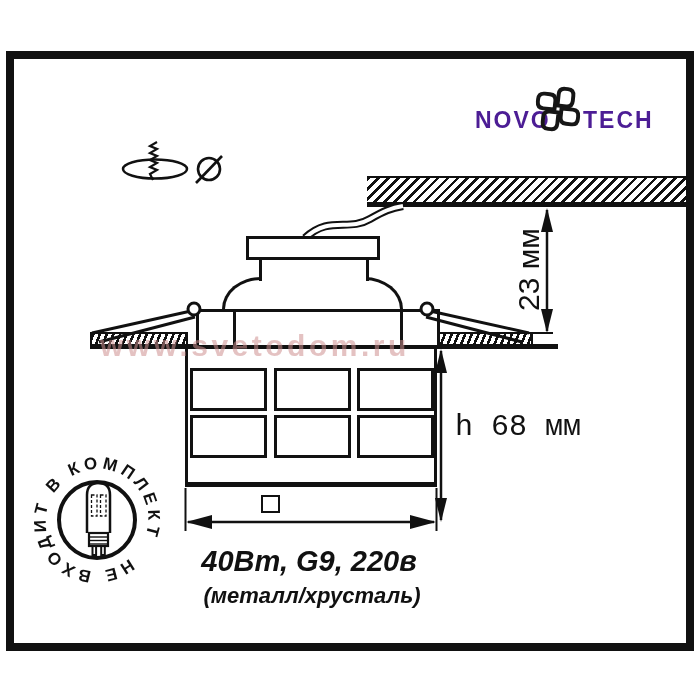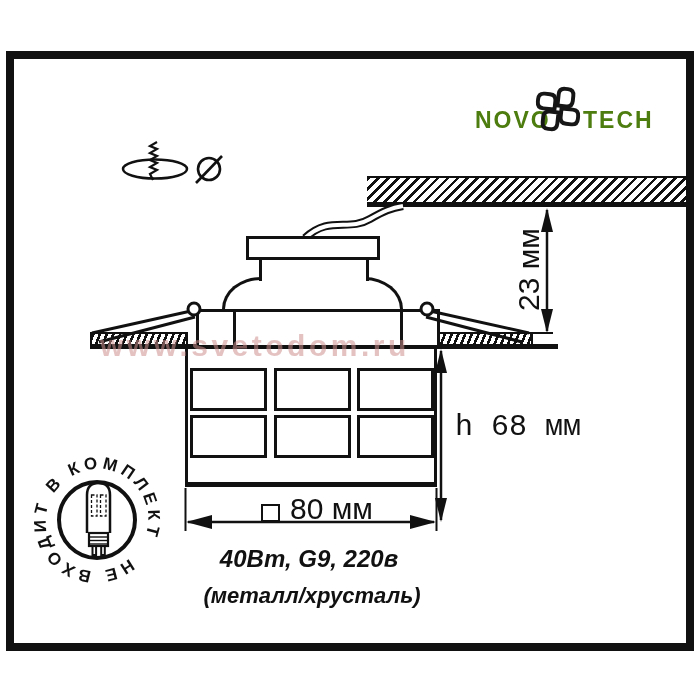--- a/index.html
+++ b/index.html
@@ -3,21 +3,21 @@
 <meta charset="utf-8">
 <style>
   html,body{margin:0;padding:0;background:#fff;}
   #stage{position:relative;width:700px;height:700px;background:#fff;overflow:hidden;
          font-family:"Liberation Sans","DejaVu Sans",sans-serif;color:#111;}
   .abs{position:absolute;}
   
   #frame{left:6px;top:51px;width:688px;height:600px;border:8px solid #111;box-sizing:border-box;}
   
   #logo{left:470px;top:80px;width:210px;height:70px;}
-  .brandtxt{font-weight:bold;font-size:23px;letter-spacing:2px;color:#4d7c0f;top:100px;}
+  .brandtxt{font-weight:bold;font-size:23px;letter-spacing:2px;color:#4c1d95;top:100px;}
   
   .hatch{background:
      repeating-linear-gradient(135deg,#111 0 2.6px,transparent 2.6px 7px);
      border-top:2px solid #111;box-sizing:border-box;}
   .hatch-small{background:
      repeating-linear-gradient(112deg,#111 0 2.6px,transparent 2.6px 6.2px);
      border-top:2px solid #111;border-left:2px solid #111;border-right:2px solid #111;box-sizing:border-box;}
   #ceilTop{left:367px;top:176px;width:319px;height:31px;border-bottom:5px solid #111;}
   #ceilLeft{left:90px;top:332px;width:98px;height:12px;}
   #ceilRight{left:435px;top:332px;width:98px;height:12px;}
@@ -29,21 +29,21 @@
   #dome{left:222px;top:277px;width:181px;height:32px;border:3px solid #111;border-bottom:none;
         border-radius:40px 40px 0 0 / 33px 33px 0 0;z-index:3;}
   #cyl{left:196px;top:309px;width:244px;height:36px;border:3px solid #111;border-bottom:none;z-index:3;}
   .tube{top:312px;width:3px;height:33px;background:#111;z-index:4;}
   
   #cube{left:185px;top:349px;width:252px;height:138px;box-sizing:border-box;
         border-left:3px solid #111;border-right:3px solid #111;border-bottom:5px solid #111;z-index:2;}
   .cell{position:absolute;width:77px;height:43px;border:3px solid #111;box-sizing:border-box;background:#fff;}
   
   .dimtxt{font-size:30px;color:#111;white-space:nowrap;}
-  .spec{width:420px;text-align:center;font-weight:bold;font-style:italic;font-size:24px;color:#111;white-space:nowrap;}
+  .spec{width:420px;text-align:center;font-weight:bold;font-style:italic;font-size:29px;color:#111;white-space:nowrap;}
   #lbl23{left:462px;top:254px;width:130px;height:31px;text-align:center;
          transform:rotate(-90deg);transform-origin:center;}
   #sq{display:inline-block;width:19px;height:18px;border:2.5px solid #111;box-sizing:border-box;margin-right:10px;}
   #watermark{left:100px;top:329px;font-weight:bold;font-size:30px;letter-spacing:3.5px;
              color:rgba(206,144,144,0.55);z-index:50;white-space:nowrap;}
   svg{display:block;}
   #overlay{left:0;top:0;z-index:40;pointer-events:none;}
   #wiresvg{left:0;top:0;z-index:1;pointer-events:none;}
 </style>
 </head>
@@ -134,21 +134,21 @@
       <line x1="436.5" y1="488" x2="436.5" y2="531" stroke-width="2"></line>
       <line x1="188" y1="522" x2="434" y2="522"></line>
       <polygon points="186,522 212,515 212,529" fill="#111" stroke="none"></polygon>
       <polygon points="436,522 410,515 410,529" fill="#111" stroke="none"></polygon>
     </g>
   </svg>
 
   <div id="lbl23" class="abs dimtxt">23 мм</div>
   <div class="abs dimtxt" style="left:455px;top:410px;font-family:Liberation Mono, monospace;">h 68 мм</div>
   <div class="abs" style="left:261px;top:495px;">
-    <span id="sq"></span><span class="dimtxt" style="position:relative;top:-3px;">80 мм</span>
+    <span id="sq"></span>
   </div>
 
   <div class="abs spec" style="left:99px;top:545px;">40Вт, G9, 220в</div>
   <div class="abs spec" style="left:102px;top:583px;font-size:22px;">(металл/хрусталь)</div>
 
   <svg class="abs" style="left:27px;top:450px;" width="140" height="140" viewBox="0 0 140 140">
     <defs>
       <path id="stampcircle" d="M102.1,108.3 A50,50 0 1 1 37.9,31.7 A50,50 0 1 1 102.1,108.3"></path>
     </defs>
     <circle cx="70" cy="70" r="38" fill="#fff" stroke="#111" stroke-width="4"></circle>

